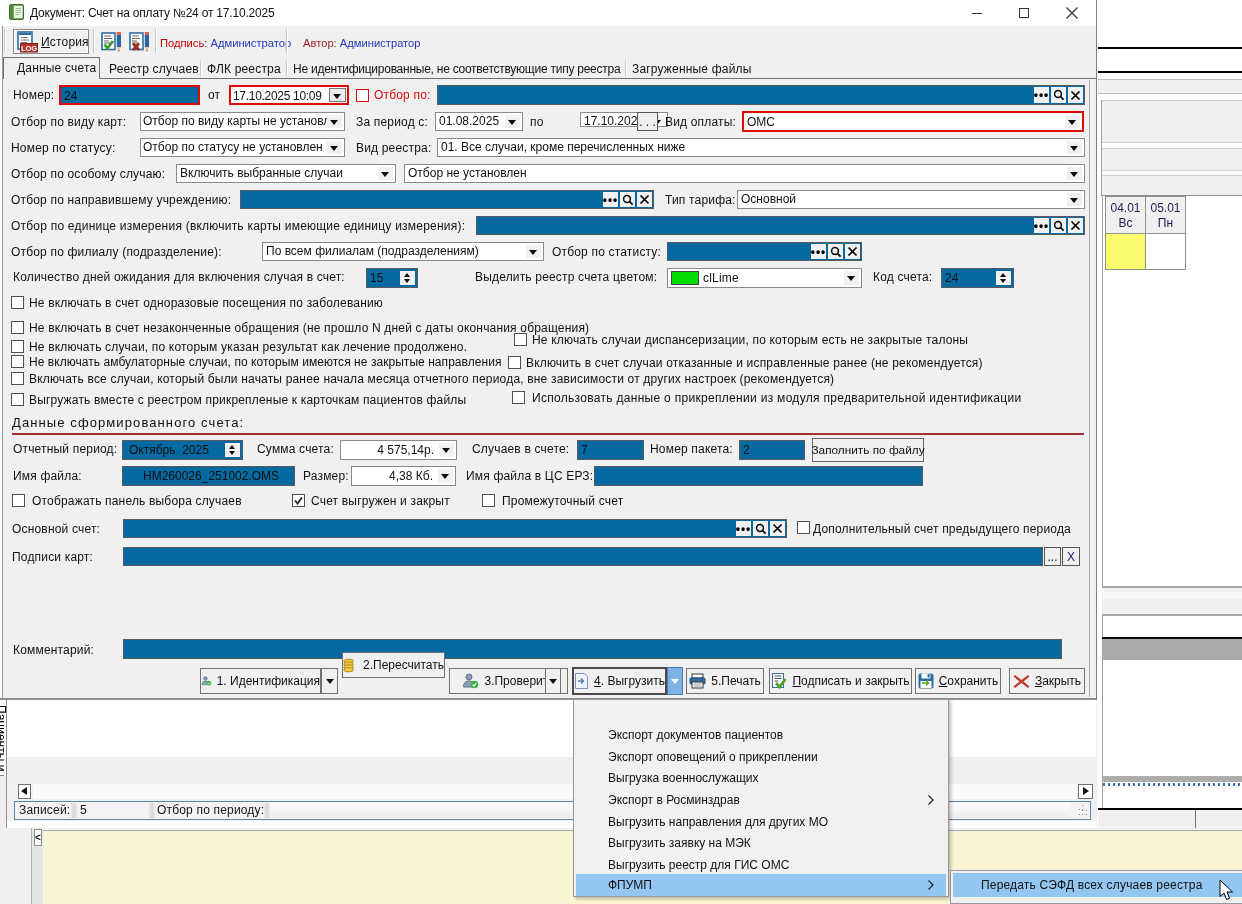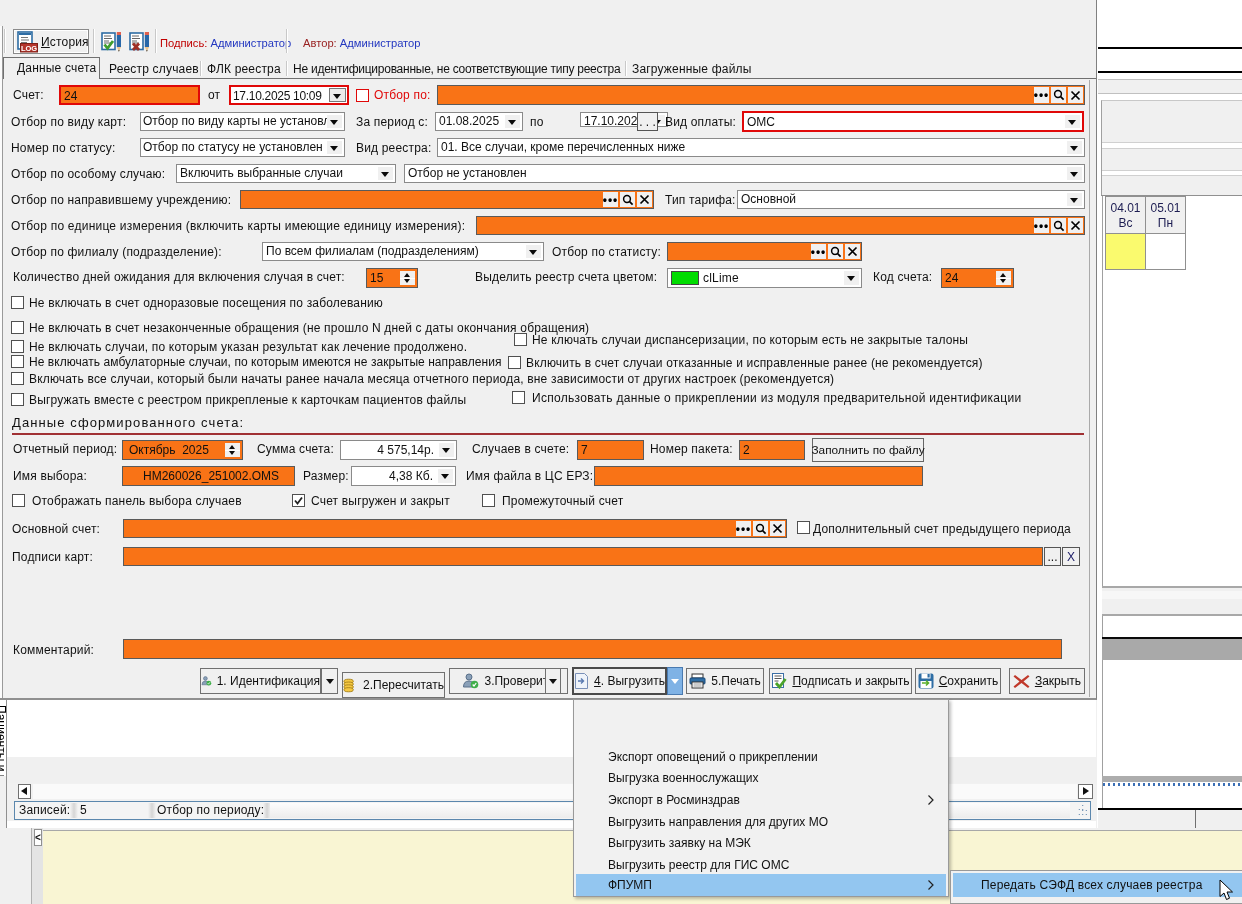--- a/index.html
+++ b/index.html
@@ -1,18 +1,18 @@
 <!DOCTYPE html>
 <html><head><meta charset="utf-8"><style>
 *{margin:0;padding:0;box-sizing:border-box}
 html,body{width:1242px;height:904px;overflow:hidden;background:#fff}
 body{position:relative;font-family:"Liberation Sans",sans-serif;font-size:12px;color:#111}
 .ab{position:absolute}
 .lbl{position:absolute;white-space:nowrap;line-height:13px;letter-spacing:0.18px}
-.inp{position:absolute;background:#f97316;border:1px solid #5a5a5a}
+.inp{position:absolute;background:#0369a1;border:1px solid #5a5a5a}
 .cmb{position:absolute;background:#fff;border:1px solid #8a8a8a}
 .red{border:2px solid #e00808 !important}
 .arr{position:absolute;right:2px;top:2px;bottom:2px;width:15px;background:#f0f0f0}
 .arr:after{content:"";position:absolute;left:3px;top:5px;border:4.5px solid transparent;border-top:5.5px solid #0a0a0a;border-bottom:none}
 .chk{position:absolute;width:13px;height:13px;background:#fff;border:1px solid #505050}
 .qxc{position:absolute;right:1px;top:1px;bottom:1px;display:flex;align-items:center;gap:2px;color:#000;font-weight:bold}
 .qxc b{display:flex;align-items:center;justify-content:center;width:15px;height:100%;background:#f0f0f0;font-size:12px}
 .btn{position:absolute;background:#f0f0f0;border:1px solid #707070;font-size:12px;display:flex;align-items:center;justify-content:center;white-space:nowrap}
 u{text-decoration:underline}
 .sep{position:absolute;width:2px;border-left:1px solid #c8c8c8;border-right:1px solid #fff}
@@ -79,20 +79,34 @@
 </div>
 
 <div id="bottom" class="ab" style="left:0;top:828px;width:1242px;height:76px;background:#f0f0f0">
   <div class="ab" style="left:31px;top:0;width:12px;height:76px;background:#e4e4e4;border-left:1px solid #b0b0b0"></div>
   <div class="ab" style="left:43px;top:2px;width:1199px;height:74px;background:#f9f5d3;border-top:1px solid #a8a8a8"></div>
   <div class="ab" style="left:34px;top:1px;width:8px;height:17px;background:#fff;border:1px solid #909090;text-align:center;line-height:15px;font-size:10px;font-weight:bold">&lt;</div>
 </div>
 
 <div id="dlg" class="ab" style="left:0;top:0;width:1097px;height:700px;background:#f0f0f0;border-right:1px solid #808080;border-bottom:2px solid #909090">
 
+ <div class="ab" style="left:0;top:0;width:1096px;height:26px;background:#fff">
+  <svg class="ab" style="left:9px;top:4px" width="15" height="16" viewBox="0 0 15 16">
+    <rect x="0.5" y="0.5" width="14" height="15" rx="1.5" fill="#6aa84f" stroke="#3d6b2a"></rect>
+    <rect x="1.5" y="1.5" width="3" height="13" fill="#4e8a38"></rect>
+    <rect x="5" y="2" width="8.5" height="12" rx="0.5" fill="#eef6e6" stroke="#c8dec0" stroke-width="0.5"></rect>
+    <path d="M6.5 4.5h5.5M6.5 6.5h5.5M6.5 8.5h5.5M6.5 10.5h4" stroke="#9ab88c" stroke-width="0.9"></path>
+  </svg>
+  <div class="lbl" style="left:30px;top:7px;font-size:12px;letter-spacing:-0.2px">Документ: Счет на оплату №24 от 17.10.2025</div>
+  <div class="ab" style="left:972px;top:13px;width:10px;height:1.4px;background:#333"></div>
+  <div class="ab" style="left:1019px;top:8px;width:10px;height:10px;border:1.3px solid #333"></div>
+  <svg class="ab" style="left:1066px;top:7px" width="12" height="12">
+        <path d="M0.5 0.5 L11.5 11.5 M11.5 0.5 L0.5 11.5" stroke="#333" stroke-width="1.2"></path>
+      </svg>
+ </div>
 
  <div class="ab" style="left:0;top:26px;width:1096px;height:31px;background:#f0f0f0">
   <div class="sep" style="left:4px;top:3px;height:24px"></div>
   <div class="ab" style="left:13px;top:3px;width:76px;height:25px;background:#f0f0f0;border:1px solid #8a8a8a;box-shadow:inset 0 0 0 1px #fff"></div>
   <svg class="ab" style="left:17px;top:5px" width="23" height="22" viewBox="0 0 23 22">
     <rect x="1" y="1" width="14" height="17" fill="#fff" stroke="#2e6da4" stroke-width="1.6"></rect>
     <rect x="2" y="2" width="12" height="2" fill="#2e6da4"></rect>
     <path d="M4 6.5h7M4 9h8M4 11.5h6" stroke="#777" stroke-width="1"></path>
     <rect x="3.5" y="12.5" width="17" height="8.5" fill="#b5352c" stroke="#7c1f16"></rect>
     <text x="12" y="19.6" font-size="7.5" font-weight="bold" fill="#fff" text-anchor="middle" font-family="Liberation Sans">LOG</text>
@@ -134,21 +148,21 @@
   <div class="lbl" style="left:293px;top:6px;letter-spacing:-0.25px">Не идентифицированные, не соответствующие типу реестра</div>
   <div class="sep" style="left:625px;top:4px;height:15px"></div>
   <div class="lbl" style="left:632px;top:6px">Загруженные файлы</div>
  </div>
  <div class="ab" style="left:1089px;top:80px;width:1px;height:617px;background:#aaa"></div>
  <div class="ab" style="left:0;top:26px;width:2px;height:672px;background:#fbfbfb"></div>
  <div class="ab" style="left:2px;top:26px;width:1px;height:672px;background:#9a9a9a"></div>
 
  <div id="form">
 
-  <div class="lbl" style="left:13px;top:89px">Счет:</div>
+  <div class="lbl" style="left:13px;top:89px">Номер:</div>
   <div class="inp red" style="left:59px;top:85px;width:141px;height:20px;padding:2px 3px">24</div>
   <div class="lbl" style="left:208px;top:89px">от</div>
   <div class="cmb red" style="left:229px;top:85px;width:120px;height:20px;padding:2px 2px;overflow:hidden;letter-spacing:-0.3px">17.10.2025 10:09<span class="arr" style="right:1px;top:1px;bottom:1px;width:17px;background:#ececec;border:1px solid #777"></span></div>
   <div class="chk" style="left:356px;top:89px;border:1.5px solid #e00808"></div>
   <div class="lbl" style="left:374px;top:89px;color:#e00808">Отбор по:</div>
   <div class="inp" style="left:437px;top:85px;width:648px;height:20px">
         <span class="qxc">
           <b style="letter-spacing:1px">•••</b>
           <b>
             <svg width="12" height="12" viewBox="0 0 12 12">
@@ -283,21 +297,21 @@
           <i></i>
         </span></div>
   <div class="lbl" style="left:257px;top:443px">Сумма счета:</div>
   <div class="cmb" style="left:340px;top:440px;width:117px;height:20px;padding:2px 22px 1px 3px;text-align:right">4 575,14р.<span class="arr"></span></div>
   <div class="lbl" style="left:472px;top:443px">Случаев в счете:</div>
   <div class="inp" style="left:577px;top:440px;width:67px;height:20px;padding:2px 3px">7</div>
   <div class="lbl" style="left:650px;top:443px">Номер пакета:</div>
   <div class="inp" style="left:739px;top:440px;width:66px;height:20px;padding:2px 3px">2</div>
   <div class="btn" style="left:812px;top:438px;width:112px;height:24px;border:1px solid #666;font-size:11.8px">Заполнить по файлу</div>
 
-  <div class="lbl" style="left:13px;top:470px">Имя выбора:</div>
+  <div class="lbl" style="left:13px;top:470px">Имя файла:</div>
   <div class="inp" style="left:122px;top:466px;width:173px;height:20px;padding:2px 20px">HM260026_251002.OMS</div>
   <div class="lbl" style="left:303px;top:470px">Размер:</div>
   <div class="cmb" style="left:351px;top:466px;width:105px;height:20px;padding:2px 22px 1px 3px;text-align:right">4,38 Кб.<span class="arr"></span></div>
   <div class="lbl" style="left:466px;top:470px">Имя файла в ЦС ЕРЗ:</div>
   <div class="inp" style="left:594px;top:466px;width:329px;height:20px"></div>
 
   <div class="chk" style="left:12px;top:494px"></div>
       <div class="lbl" style="left:32px;top:495px">Отображать панель выбора случаев</div>
   <div class="chk" style="left:292px;top:494px"><svg width="11" height="11" viewBox="0 0 11 11">
           <path d="M2 5.5 l2.5 3 4.5-6" stroke="#222" stroke-width="1.8" fill="none"></path>
@@ -338,21 +352,21 @@
  <div id="btns">
   <div class="btn" style="left:200px;top:668px;width:121px;height:26px;gap:5px"><svg width="17" height="16" viewBox="0 0 17 16">
           <circle cx="7" cy="4" r="3" fill="#8aa0b8" stroke="#5a708a"></circle>
           <path d="M1.5 14 q0-6 5.5-6 q5.5 0 5.5 6z" fill="#8aa0b8" stroke="#5a708a"></path>
           <circle cx="12.5" cy="11.5" r="3.8" fill="#3fae49"></circle>
           <path d="M10.7 11.5l1.3 1.5 2.2-3" stroke="#fff" stroke-width="1.2" fill="none"></path>
         </svg>1. Идентификация</div>
   <div class="btn" style="left:321px;top:668px;width:17px;height:26px">
         <span style="border:4px solid transparent;border-top:5px solid #111;margin-top:5px"></span>
       </div>
-  <div class="btn" style="left:342px;top:672px;width:103px;height:26px;gap:5px"><svg width="16" height="15" viewBox="0 0 16 15">
+  <div class="btn" style="left:342px;top:652px;width:103px;height:26px;gap:5px"><svg width="16" height="15" viewBox="0 0 16 15">
           <ellipse cx="6" cy="3" rx="5" ry="2.2" fill="#f5c842" stroke="#a8821a"></ellipse>
           <ellipse cx="6" cy="6" rx="5" ry="2.2" fill="#f5c842" stroke="#a8821a"></ellipse>
           <ellipse cx="6" cy="9" rx="5" ry="2.2" fill="#f5c842" stroke="#a8821a"></ellipse>
           <ellipse cx="6" cy="12" rx="5" ry="2.2" fill="#f5c842" stroke="#a8821a"></ellipse>
         </svg>2.Пересчитать</div>
   <div class="btn" style="left:449px;top:668px;width:119px;height:26px;gap:5px"><svg width="17" height="16" viewBox="0 0 17 16">
           <circle cx="7" cy="4" r="3" fill="#8aa0b8" stroke="#5a708a"></circle>
           <path d="M1.5 14 q0-6 5.5-6 q5.5 0 5.5 6z" fill="#8aa0b8" stroke="#5a708a"></path>
           <circle cx="12.5" cy="11.5" r="3.8" fill="#3fae49"></circle>
           <path d="M10.7 11.5l1.3 1.5 2.2-3" stroke="#fff" stroke-width="1.2" fill="none"></path>
@@ -397,20 +411,21 @@
   <div class="btn" style="left:1009px;top:668px;width:76px;height:26px;gap:5px">
         <svg width="17" height="15" viewBox="0 0 17 15">
           <path d="M2 1 L8.5 6 L15 1 L16.5 2.5 L10.5 7.5 L16.5 12.5 L15 14 L8.5 9 L2 14 L0.5 12.5 L6.5 7.5 L0.5 2.5 z" fill="#c0392b"></path>
         </svg>
         <span><u>З</u>акрыть</span>
       </div>
  </div>
 </div>
 
 <div id="menu" class="ab" style="left:573px;top:699px;width:376px;height:198px;background:#f1f1f1;border:1px solid #999;box-shadow:2px 2px 3px rgba(0,0,0,0.25)">
+  <div class="mi" style="top:24px">Экспорт документов пациентов</div>
   <div class="mi" style="top:46px">Экспорт оповещений о прикреплении</div>
   <div class="mi" style="top:67px">Выгрузка военнослужащих</div>
   <div class="mi" style="top:89px">Экспорт в Росминздрав<svg class="ab" style="right:12px;top:6px" width="6" height="10">
         <path d="M0.5 0.5 L5 5 L0.5 9.5" stroke="#222" stroke-width="1.2" fill="none"></path>
       </svg></div>
   <div class="mi" style="top:132px">Выгрузить заявку на МЭК</div>
   <div class="mi" style="top:111px">Выгрузить направления для других МО</div>
   <div class="mi" style="top:154px">Выгрузить реестр для ГИС ОМС</div>
   <div class="mi" style="top:174px;height:22px;background:#93c6f0">ФПУМП<svg class="ab" style="right:12px;top:6px" width="6" height="10">
         <path d="M0.5 0.5 L5 5 L0.5 9.5" stroke="#222" stroke-width="1.2" fill="none"></path>

